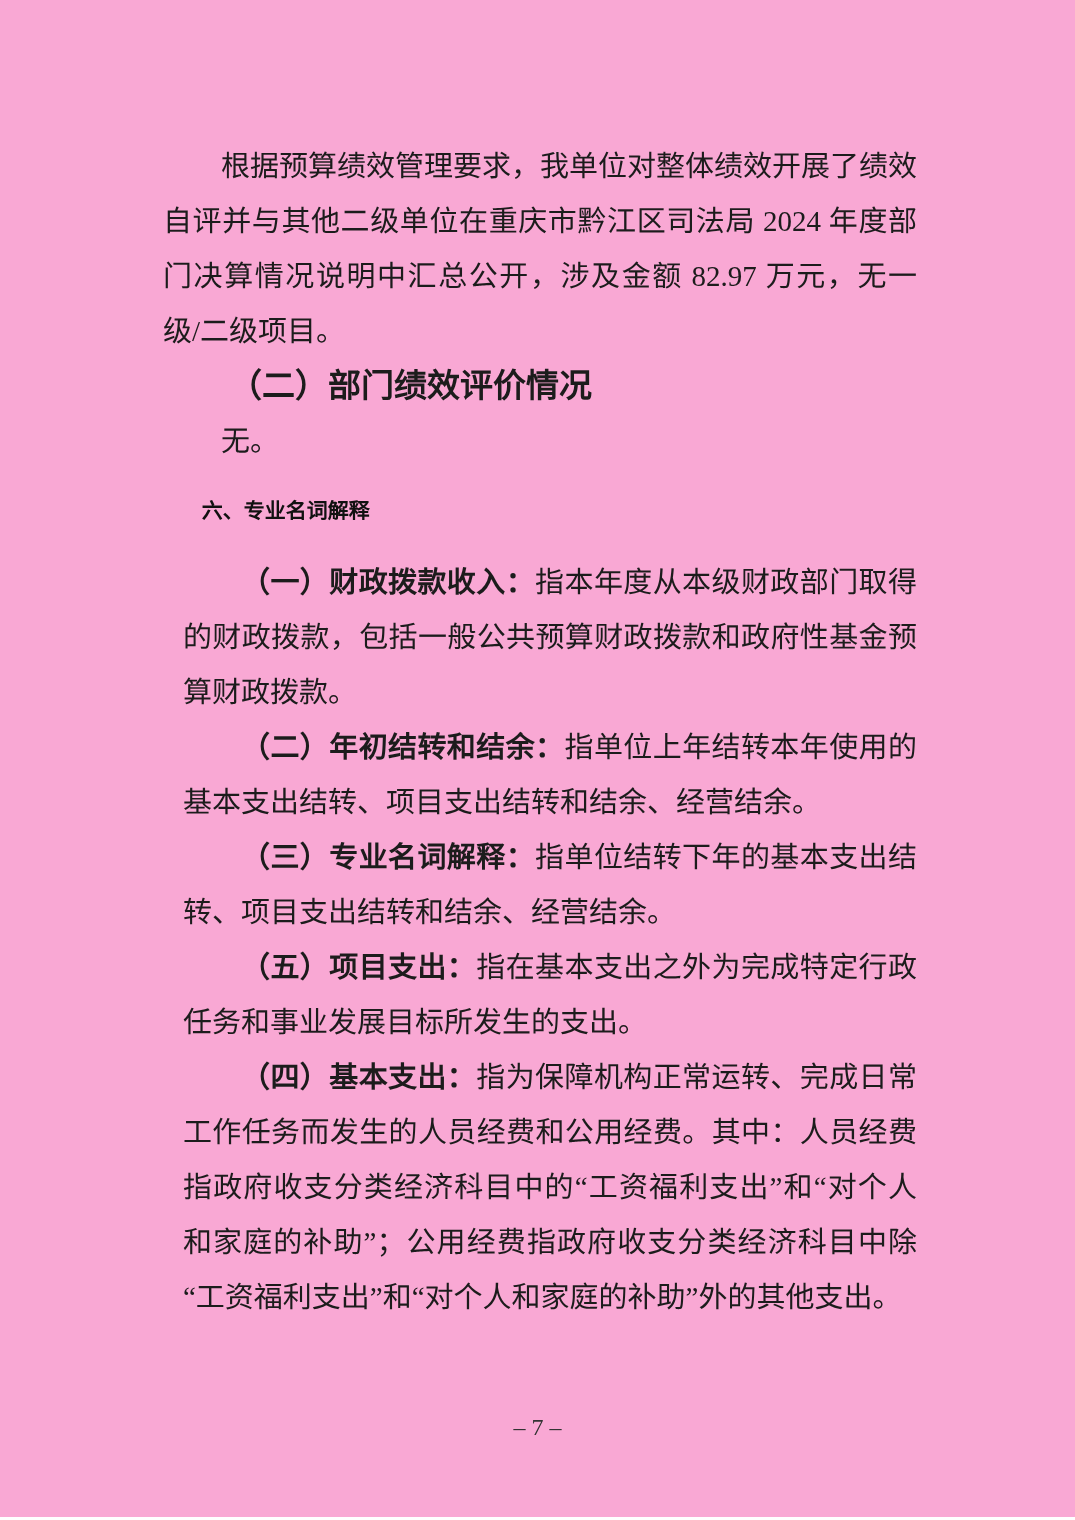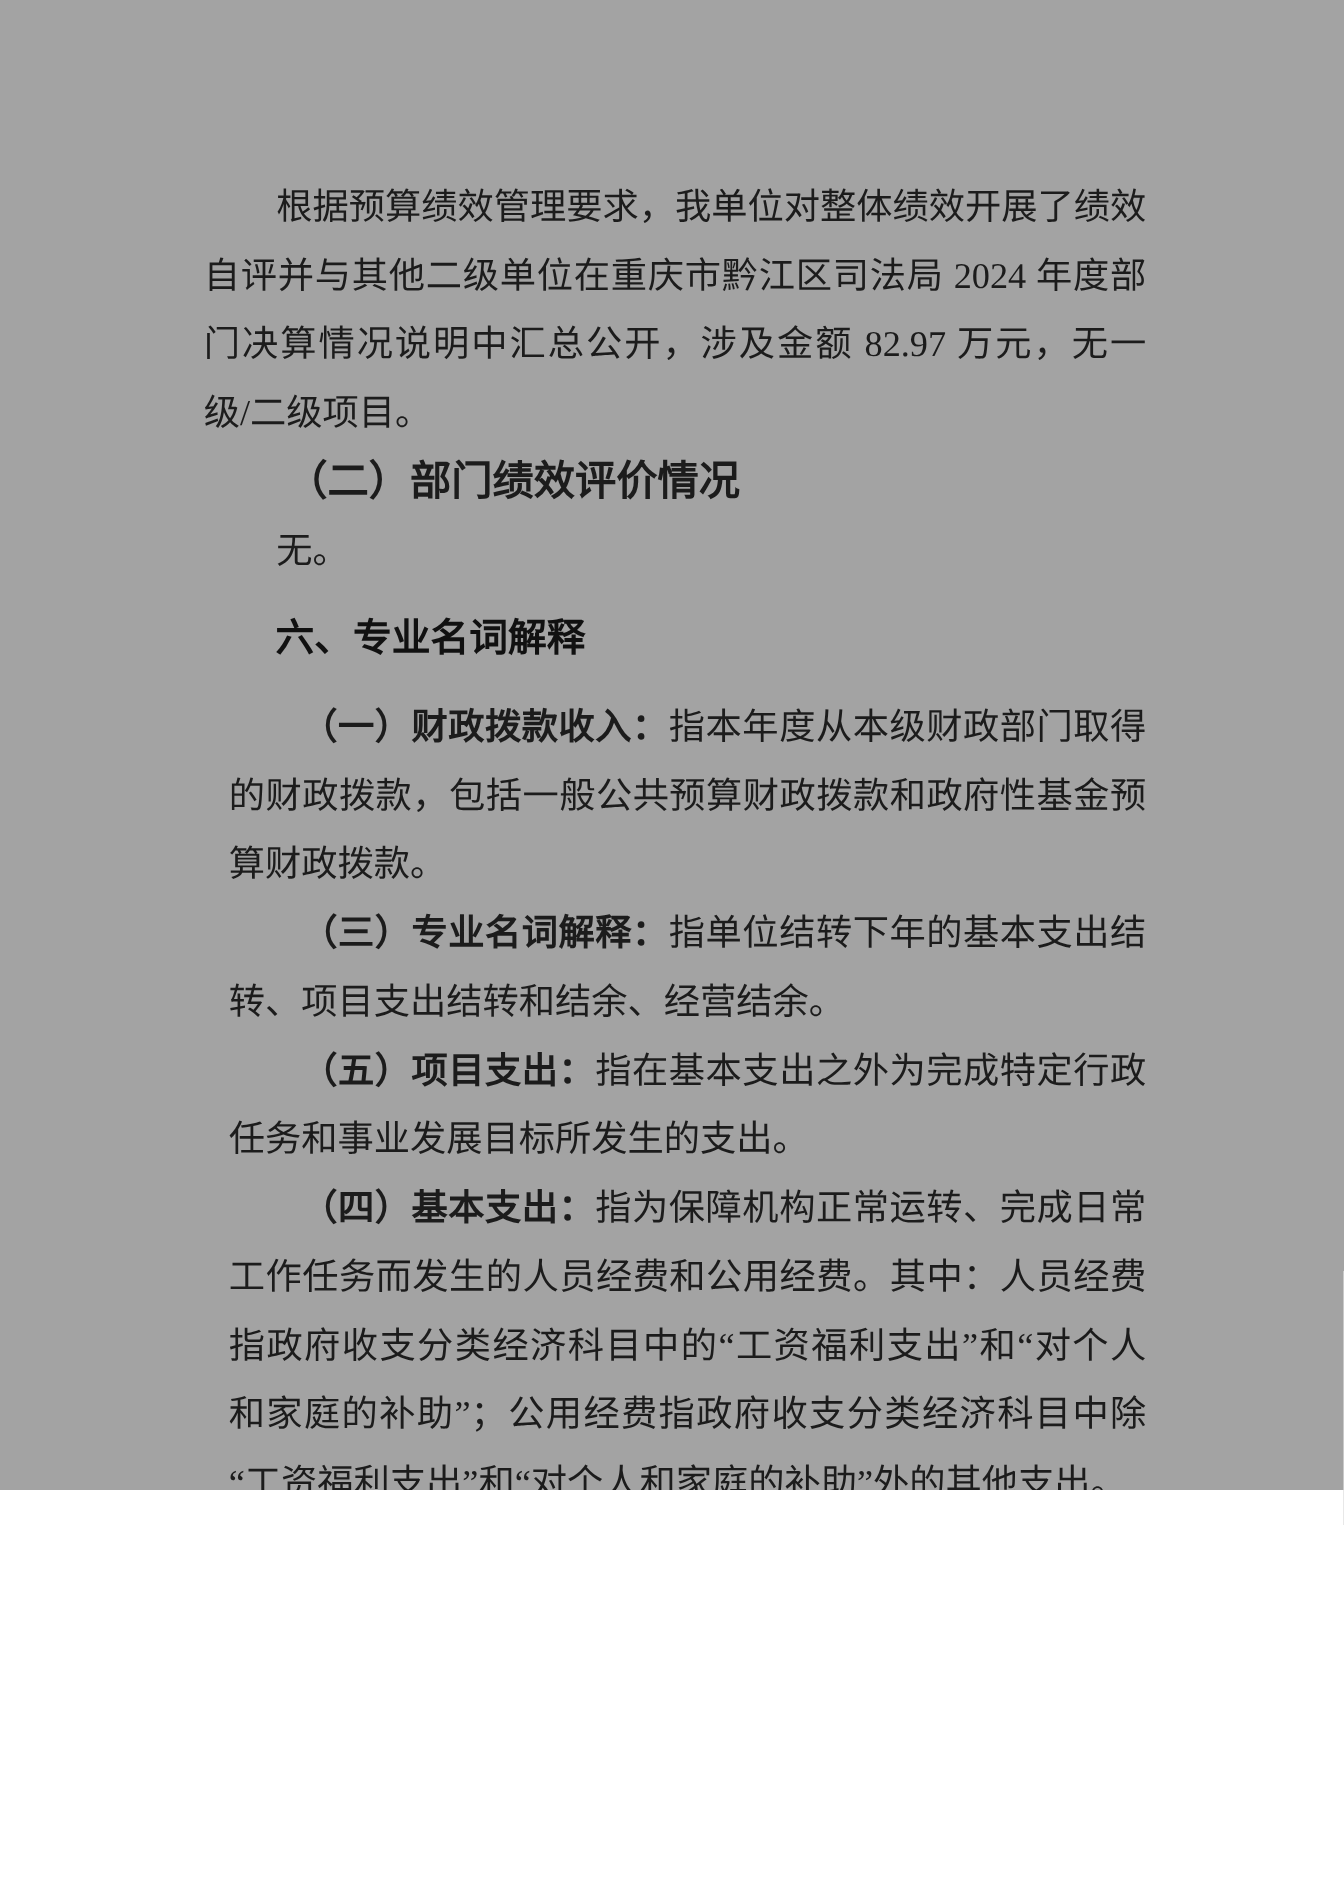--- a/index.html
+++ b/index.html
@@ -3,22 +3,22 @@
 <meta charset="utf-8">
 <style>
   html, body {
     margin: 0;
     padding: 0;
     background: #ffffff;
   }
   .page {
     position: relative;
     width: 1075px;
-    height: 1192px;
-    background: #a3a3a3;
+    height: 1517px;
+    background: #f9a8d4;
     color: #1c1c1c;
     font-family: "Liberation Serif", "DejaVu Serif", serif;
     overflow: hidden;
     box-sizing: border-box;
   }
   .content {
     padding: 139px 158px 0 163px;
   }
   p.body-para {
     margin: 0;
@@ -33,21 +33,21 @@
     line-height: 55px;
     font-weight: 600;
     text-indent: 2em;
     font-family: "Liberation Serif", "DejaVu Serif", serif;
   }
   .none-para {
     margin-top: 28px;
   }
   .hei-heading {
     margin: 12px 0 0 0;
-    font-size: 31px;
+    font-size: 21px;
     line-height: 60px;
     font-weight: 700;
     text-indent: 1.85em;
     color: #111111;
     font-family: "Liberation Sans", "DejaVu Sans", sans-serif;
   }
   .terms {
     margin-top: 14px;
     margin-left: 20px;
   }
@@ -77,20 +77,21 @@
     <h3 class="kai-heading">（二）部门绩效评价情况</h3>
 
     <p class="body-para none-para">无。</p>
 
     <h2 class="hei-heading">六、专业名词解释</h2>
 
     <div class="terms">
 
       <p class="body-para term"><strong class="term-lead">（一）财政拨款收入：</strong><span>指本年度从本级财政部门取得的财政拨款，包括一般公共预算财政拨款和政府性基金预算财政拨款。</span></p>
 
+      <p class="body-para term"><strong class="term-lead">（二）年初结转和结余：</strong><span>指单位上年结转本年使用的基本支出结转、项目支出结转和结余、经营结余。</span></p>
 
       <p class="body-para term"><strong class="term-lead">（三）专业名词解释：</strong><span>指单位结转下年的基本支出结转、项目支出结转和结余、经营结余。</span></p>
 
       <p class="body-para term"><strong class="term-lead">（五）项目支出：</strong><span>指在基本支出之外为完成特定行政任务和事业发展目标所发生的支出。</span></p>
 
       <p class="body-para term"><strong class="term-lead">（四）基本支出：</strong><span>指为保障机构正常运转、完成日常工作任务而发生的人员经费和公用经费。其中：人员经费指政府收支分类经济科目中的“工资福利支出”和“对个人和家庭的补助”；公用经费指政府收支分类经济科目中除“工资福利支出”和“对个人和家庭的补助”外的其他支出。</span></p>
 
     </div>
   </div>
 

